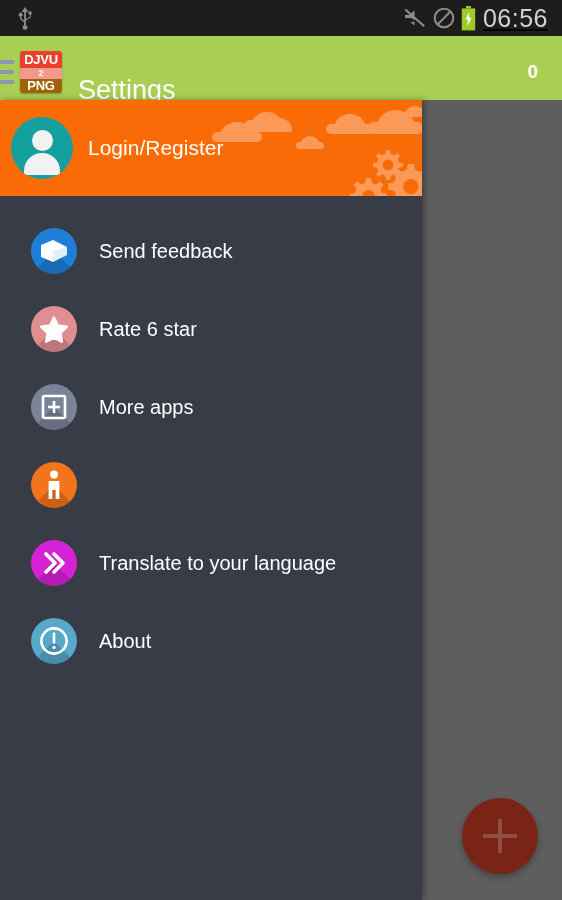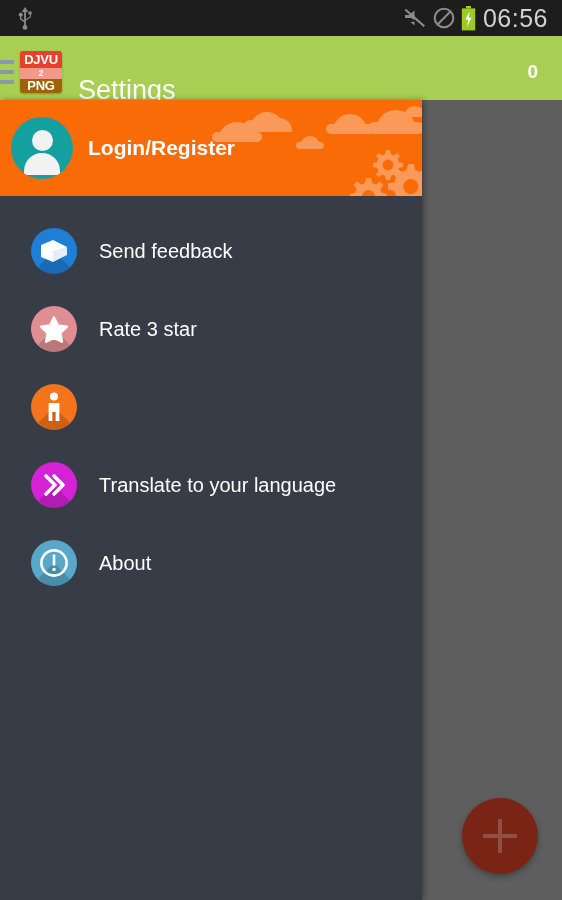--- a/index.html
+++ b/index.html
@@ -13,21 +13,21 @@
 
   
   #status-bar {
     position: absolute; top: 0; left: 0; width: 562px; height: 36px;
     background: #1d1d1d;
     display: flex; align-items: center;
   }
   #status-left { display: flex; align-items: center; padding-left: 14px; }
   #status-right {
     margin-left: auto; display: flex; align-items: center;
-    padding-right: 14px; gap: 5px;
+    padding-right: 14px; gap: 5px; text-decoration: underline;
   }
   .sb-icon { display: block; }
   #clock {
     color: #d2d2d2; font-size: 25px; letter-spacing: 0.5px;
     line-height: 1; padding-left: 2px;
   }
 
   
   #action-bar {
     position: absolute; top: 36px; left: 0; width: 562px; height: 72px;
@@ -119,21 +119,21 @@
     position: absolute; left: 21px; top: 13px;
     width: 21px; height: 21px; border-radius: 50%; background: #f2f2f2;
   }
   #avatar .av-body {
     position: absolute; left: 13px; top: 36px;
     width: 36px; height: 22px;
     border-radius: 18px 18px 0 0; background: #f2f2f2;
   }
   #drawer-header-label {
     position: absolute; left: 88px; top: 36px;
-    color: #ffffff; font-size: 21px; font-weight: bold; text-align: right;
+    color: #ffffff; font-size: 21px; font-weight: normal; text-align: right;
   }
 
   
   #drawer-menu { padding-top: 16px; }
   .menu-row {
     height: 78px; display: flex; align-items: center; padding-left: 31px;
   }
   .menu-icon {
     position: relative; width: 46px; height: 46px; flex: none;
     border-radius: 50%; overflow: hidden;
@@ -258,23 +258,36 @@
 
       <div class="menu-row">
         <div class="menu-icon" style="background:#e08e92;">
           <div class="shadow"></div>
           <div class="glyph">
             <svg width="28" height="27" viewBox="0 0 28 27">
               <path d="M14 1.5 L18 9.5 L26.8 10.8 L20.4 17 L21.9 25.7 L14 21.6 L6.1 25.7 L7.6 17 L1.2 10.8 L10 9.5 Z" fill="#ffffff" stroke="#ffffff" stroke-width="2.4" stroke-linejoin="round"></path>
             </svg>
           </div>
         </div>
-        <div class="menu-label">Rate 3 star</div>
-      </div>
-
+        <div class="menu-label">Rate 6 star</div>
+      </div>
+
+      <div class="menu-row">
+        <div class="menu-icon" style="background:#7b8496;">
+          <div class="shadow"></div>
+          <div class="glyph">
+            <svg width="26" height="26" viewBox="0 0 26 26">
+              <rect x="2" y="2" width="22" height="22" rx="1.5" fill="none" stroke="#ffffff" stroke-width="2.6"></rect>
+              <rect x="11.7" y="7" width="2.6" height="12" fill="#ffffff"></rect>
+              <rect x="7" y="11.7" width="12" height="2.6" fill="#ffffff"></rect>
+            </svg>
+          </div>
+        </div>
+        <div class="menu-label">More apps</div>
+      </div>
 
       <div class="menu-row">
         <div class="menu-icon" style="background:#f4741b;">
           <div class="shadow"></div>
           <div class="glyph">
             <svg width="20" height="30" viewBox="0 0 20 30">
               <circle cx="10" cy="4.4" r="4" fill="#ffffff"></circle>
               <path d="M4.6 11 L15.4 11 L15.4 29 L11.6 29 L11.6 20 L8.4 20 L8.4 29 L4.6 29 Z" fill="#ffffff"></path>
             </svg>
           </div>

